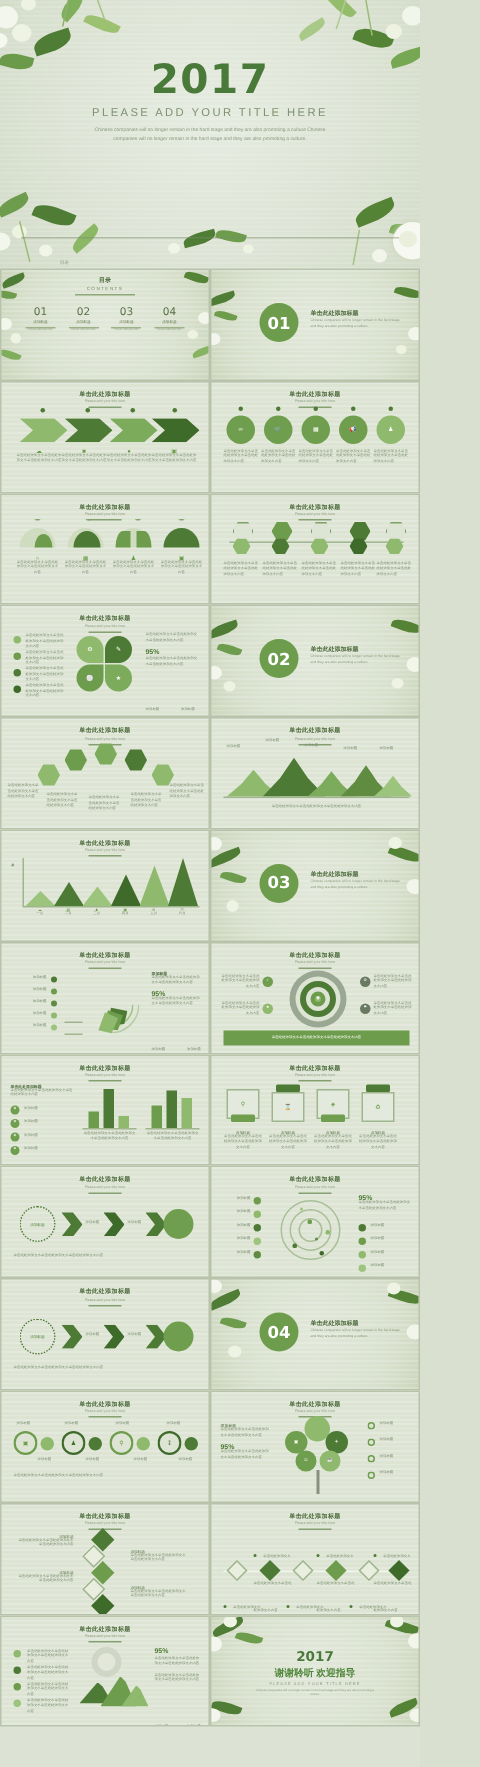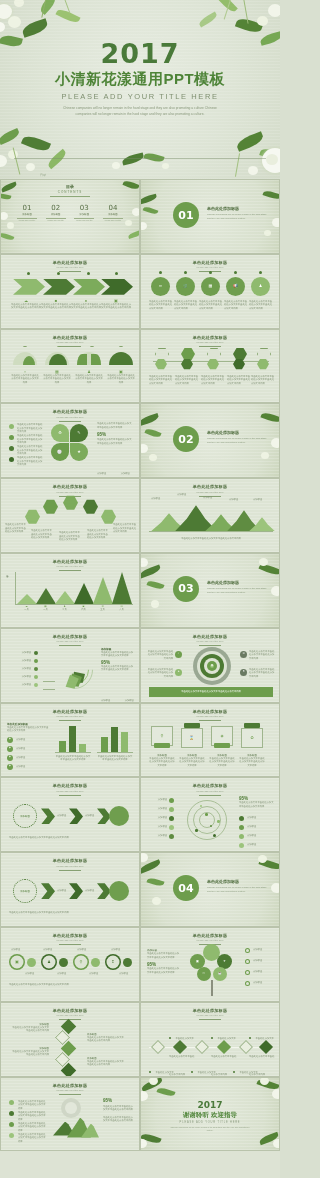--- a/index.html
+++ b/index.html
@@ -140,21 +140,20 @@
 
     <div class="floral" style="left:110px;bottom:8px;width:70px;height:34px;">
       <div class="leaf" style="left:12px;bottom:8px;width:22px;height:8px;background:#4f7d35;transform:rotate(-14deg);"></div>
       <div class="leaf" style="left:34px;bottom:10px;width:20px;height:7px;background:#6d9d4c;transform:rotate(16deg);"></div>
       <div class="petal" style="left:2px;bottom:2px;width:8px;height:7px;background:#f1f5e8;"></div>
       <div class="petal" style="left:52px;bottom:2px;width:7px;height:6px;background:#eef3e3;"></div>
     </div>
 
     <div class="cover-title">
       <div class="cover-year">2017</div>
-      <div class="cover-cn">小清新花漾通用PPT模板</div>
       <div class="cover-en">PLEASE ADD YOUR TITLE HERE</div>
       <div class="cover-desc">Chinese companies will no longer remain in the hard stage and they are also promoting a culture Chinese companies will no longer remain in the hard stage and they are also promoting a culture.</div>
     </div>
     <div class="cover-rule"></div>
     <div class="cover-foot">目录</div>
   </div>
 
   <div class="grid">
 
     <div class="row">

